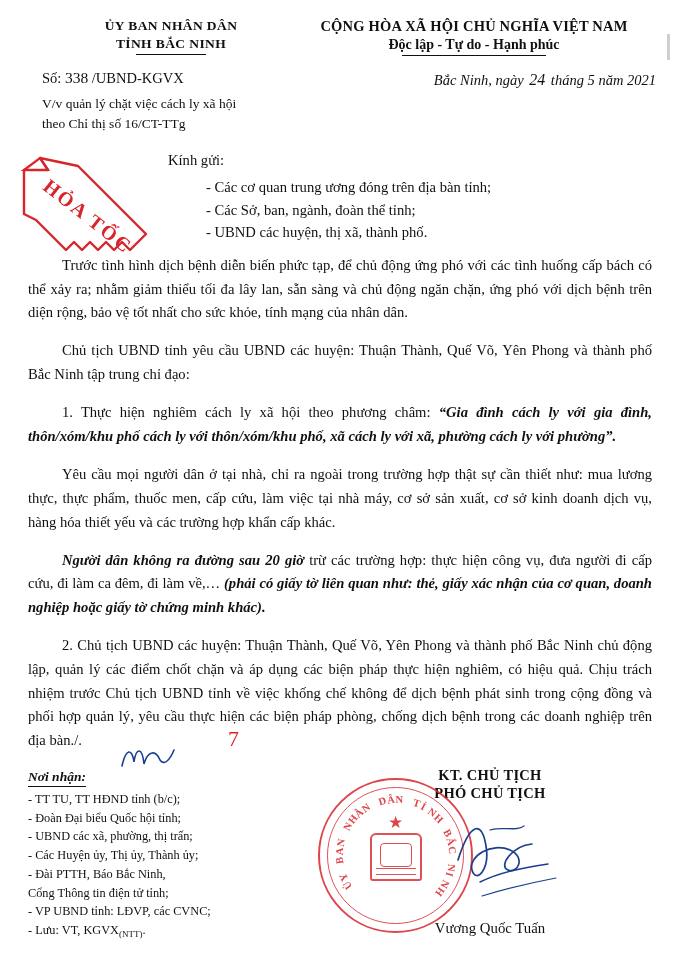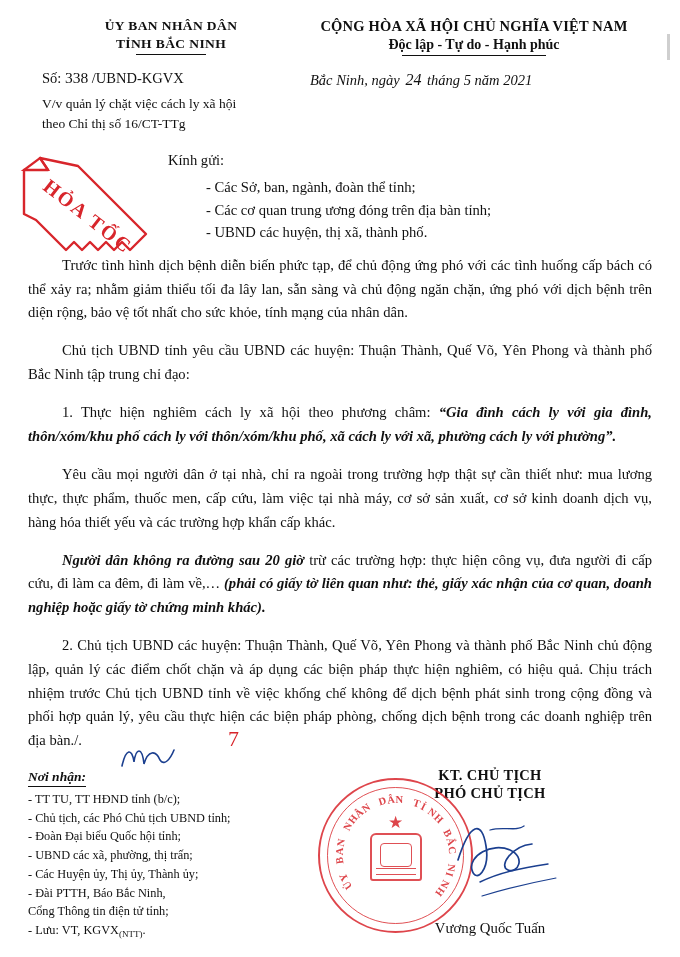--- a/index.html
+++ b/index.html
@@ -84,21 +84,21 @@
     display: flex;
     margin-top: 16px;
     padding: 0 24px;
   }
   .subhdr-left {
     width: 268px;
     padding-left: 18px;
   }
   .subhdr-right {
     flex: 1;
-    text-align: left;
+    text-align: right;
     font-size: 14.5px;
     font-style: italic;
     padding-top: 2px;
   }
   .num-line {
     font-size: 14.5px;
     white-space: nowrap;
   }
   .num-value {
     font-family: "Liberation Serif", serif;
@@ -395,22 +395,22 @@
       <path d="M6 22 L30 22 L22 10 Z" fill="none" stroke="#d8252b" stroke-width="2.2"></path>
     </svg>
     <div class="hoatoc-text">HỎA TỐC</div>
   </div>
 
   <div class="body">
 
     <div class="kinhgui">Kính gửi:</div>
 
     <div class="recipients">
+      <div>- Các cơ quan trung ương đóng trên địa bàn tỉnh;</div>
       <div>- Các Sở, ban, ngành, đoàn thể tỉnh;</div>
-      <div>- Các cơ quan trung ương đóng trên địa bàn tỉnh;</div>
       <div>- UBND các huyện, thị xã, thành phố.</div>
     </div>
 
     <p class="para">Trước tình hình dịch bệnh diễn biến phức tạp, để chủ động ứng phó với các tình huống cấp bách có thể xảy ra; nhằm giảm thiểu tối đa lây lan, sẵn sàng và chủ động ngăn chặn, ứng phó với dịch bệnh trên diện rộng, bảo vệ tốt nhất cho sức khỏe, tính mạng của nhân dân.</p>
 
     <p class="para">Chủ tịch UBND tỉnh yêu cầu UBND các huyện: Thuận Thành, Quế Võ, Yên Phong và thành phố Bắc Ninh tập trung chỉ đạo:</p>
 
     <p class="para">
       <span>1. Thực hiện nghiêm cách ly xã hội theo phương châm: </span><span class="bi">“Gia đình cách ly với gia đình, thôn/xóm/khu phố cách ly với thôn/xóm/khu phố, xã cách ly với xã, phường cách ly với phường”.</span>
     </p>
@@ -422,26 +422,26 @@
     </p>
 
     <p class="para">2. Chủ tịch UBND các huyện: Thuận Thành, Quế Võ, Yên Phong và thành phố Bắc Ninh chủ động lập, quản lý các điểm chốt chặn và áp dụng các biện pháp thực hiện nghiêm, có hiệu quả. Chịu trách nhiệm trước Chủ tịch UBND tỉnh về việc khống chế không để dịch bệnh phát sinh trong cộng đồng và phối hợp quản lý, yêu cầu thực hiện các biện pháp phòng, chống dịch bệnh trong các doanh nghiệp trên địa bàn./.</p>
   </div>
 
   <div class="footer">
     <div class="foot-left">
       <div class="noinhan">Nơi nhận:</div>
       <div class="noinhan-list">
         <div>- TT TU, TT HĐND tỉnh (b/c);</div>
-        <div>- Chủ tịch, các Phó Chủ tịch UBND tỉnh;</div>
         <div>- Đoàn Đại biểu Quốc hội tỉnh;</div>
         <div>- UBND các xã, phường, thị trấn;</div>
         <div>- Các Huyện ủy, Thị ủy, Thành ủy;</div>
         <div>- Đài PTTH, Báo Bắc Ninh,</div>
         <div>   Cổng Thông tin điện tử tỉnh;</div>
+        <div>- VP UBND tỉnh: LĐVP, các CVNC;</div>
         <div>
           <span>- Lưu: VT, KGVX</span><span class="sub">(NTT)</span><span>.</span>
         </div>
       </div>
     </div>
     <div class="foot-right">
       <div class="signer-role1">KT. CHỦ TỊCH</div>
       <div class="signer-role2">PHÓ CHỦ TỊCH</div>
       <div class="signer-name">Vương Quốc Tuấn</div>
     </div>

